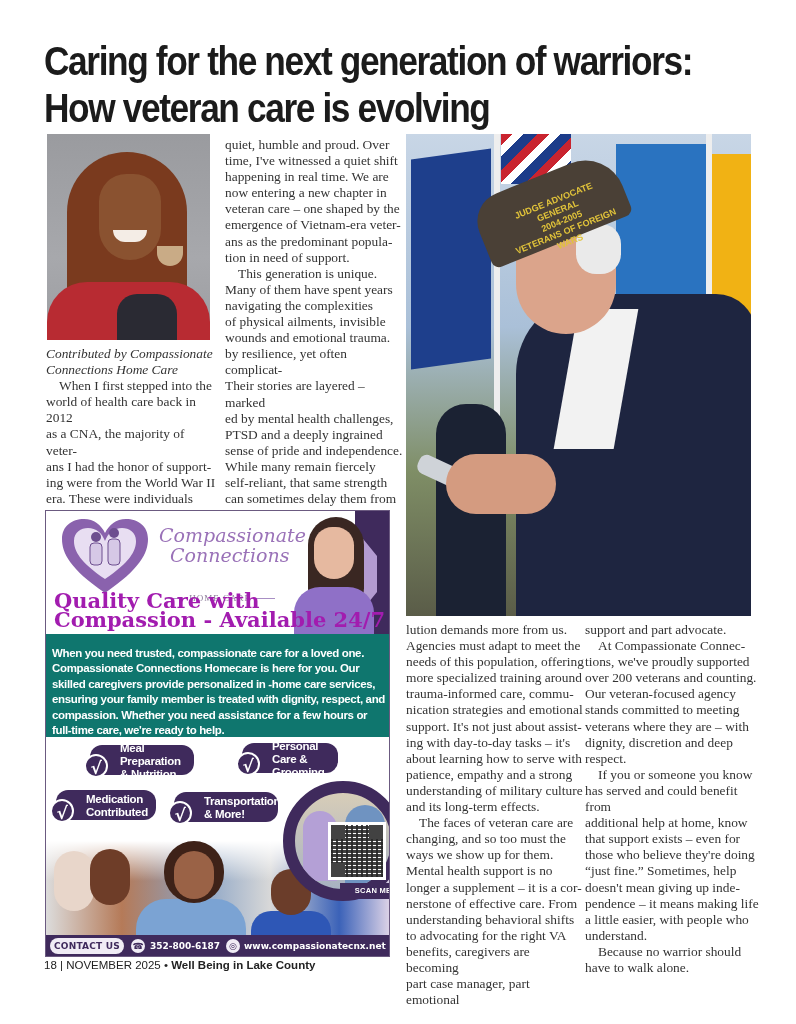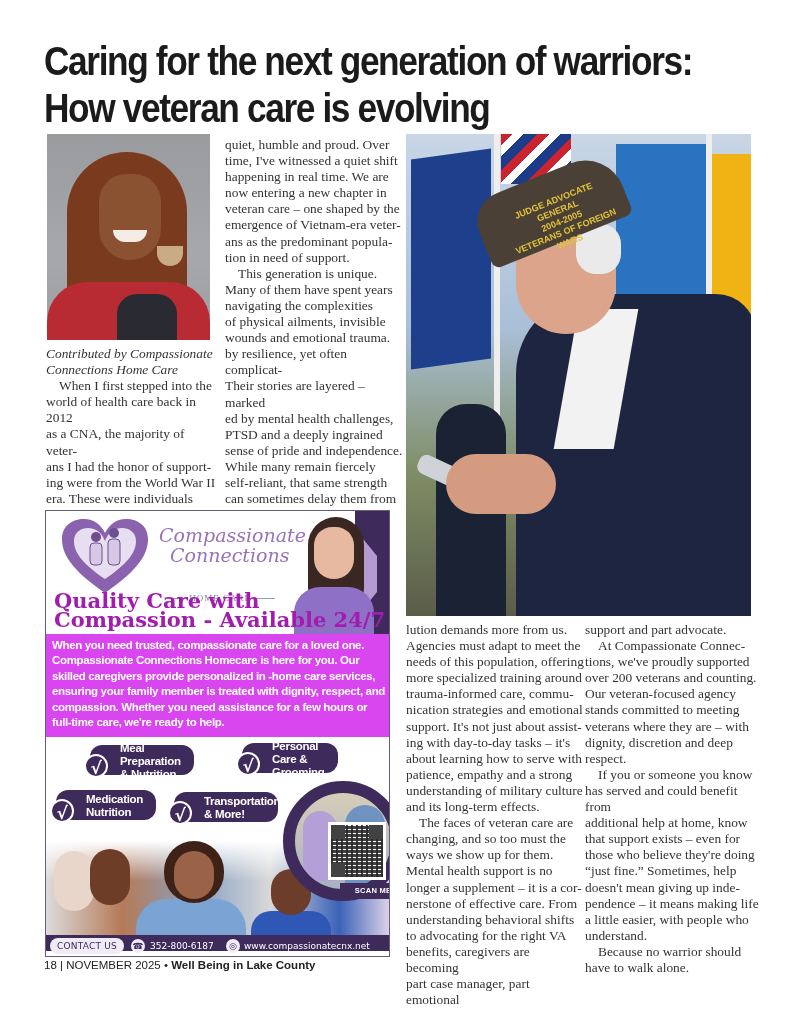--- a/index.html
+++ b/index.html
@@ -65,22 +65,22 @@
   .logo-text1 { position:absolute; left:113px; top:14px; font-family:"DejaVu Serif",serif; font-style:italic; font-size:19px; color:#9a72b8; line-height:20px; }
   .logo-text2 { position:absolute; left:124px; top:34px; font-family:"DejaVu Serif",serif; font-style:italic; font-size:19px; color:#9a72b8; line-height:20px; }
   .logo-sub { position:absolute; left:113px; top:58px; width:120px; text-align:right; font-family:Liberation Serif, serif; font-size:9px; letter-spacing:1px; color:#8a7a99;margin-top:24px; }
   .logo-sub::before, .logo-sub::after { content:""; display:inline-block; width:20px; height:1px; background:#a88fc4; vertical-align:middle; margin:0 4px; }
   .nurse { position:absolute; left:248px; top:6px; width:80px; height:118px; }
   .nurse .hair { position:absolute; left:14px; top:0; width:56px; height:90px; border-radius:30px 30px 20px 20px; background:#3a2722; }
   .nurse .face { position:absolute; left:20px; top:10px; width:40px; height:52px; border-radius:20px 20px 22px 22px; background:#e6b9a0; }
   .nurse .scrubs { position:absolute; left:0; top:70px; width:80px; height:48px; border-radius:26px 26px 0 0; background:#8f70c7; }
   .ad-headline { position:absolute; left:8px; top:80px; font-family:"DejaVu Serif",serif; font-weight:700; font-size:21px; line-height:19px; color:#a21caf; white-space:nowrap; }
   .ad-body {
-    position:absolute; left:0; top:123px; width:345px; height:103px; background:#d946ef; color:#ffffff;
-    padding:4px 6px; font-family:"Liberation Sans","DejaVu Sans",sans-serif; font-weight:700; font-size:11.5px; line-height:15.4px;
+    position:absolute; left:0; top:123px; width:345px; height:103px; background:#0f766e; color:#ffffff;
+    padding:12px 6px; font-family:"Liberation Sans","DejaVu Sans",sans-serif; font-weight:700; font-size:11.5px; line-height:15.4px;
     letter-spacing:-0.35px;
   }
   .ad-services { position:absolute; left:0; top:226px; width:345px; height:120px; background:#fff; }
   .pill {
     position:absolute; height:30px; border-radius:12px; background:#3f2a5c; color:#fff;
     font-family:"Liberation Sans","DejaVu Sans",sans-serif; font-weight:700; font-size:11.5px; line-height:13px; letter-spacing:-0.3px;
     padding:2px 8px 0 30px; display:flex; align-items:center;
   }
   .check {
     position:absolute; left:-6px; top:9px; width:24px; height:24px; border-radius:50%; background:#3f2a5c; color:#fff;
@@ -107,22 +107,22 @@
       linear-gradient(#222,#222) 0 0/14px 14px no-repeat,
       linear-gradient(#222,#222) 100% 0/14px 14px no-repeat,
       linear-gradient(#222,#222) 0 100%/14px 14px no-repeat,
       repeating-linear-gradient(90deg,#222 0 2px,#fff 2px 5px),
       repeating-linear-gradient(0deg,#222 0 3px,#fff 3px 4px);
     background-blend-mode: normal, normal, normal, multiply;
     opacity: 0.85;
   }
   .scan-me { position:absolute; left:294px; top:372px; width:66px; height:16px; background:#3f2a5c; color:#fff; font-family:"Liberation Sans",sans-serif; font-weight:700; font-size:7.5px; line-height:16px; text-align:center; letter-spacing:0.3px; }
   .ad-footer {
-    position:absolute; left:0; top:424px; width:345px; height:16px; background:#3f2a5c; color:#fff;
-    font-family:"DejaVu Sans",sans-serif; font-weight:400; font-size:9px; line-height:22px;
+    position:absolute; left:0; top:424px; width:345px; height:22px; background:#3f2a5c; color:#fff;
+    font-family:"DejaVu Sans",sans-serif; font-weight:700; font-size:9px; line-height:22px;
   }
   .contact-btn { position:absolute; left:4px; top:3px; width:74px; height:16px; border-radius:9px; background:#f0ecf5; color:#3f2a5c; font-size:9px; line-height:16px; text-align:center; letter-spacing:0.2px; }
   .phone-icon, .globe-icon { position:absolute; top:4px; width:14px; height:14px; border-radius:50%; background:#f0ecf5; color:#3f2a5c; font-size:9px; line-height:14px; text-align:center; }
   .phone-icon { left:85px; }
   .phone-num { position:absolute; left:104px; top:0; font-size:9px; }
   .globe-icon { left:180px; }
   .website { position:absolute; left:198px; top:0; font-size:9px; }
 
   .folio {
     position:absolute; left:44px; top:959px; font-family:"Liberation Sans","DejaVu Sans",sans-serif; font-size:11.5px; color:#222; white-space:nowrap;
@@ -297,21 +297,21 @@
     <div class="pill" style="left:44px; top:8px; width:104px;">
       <span class="check">√</span>
       <span><span>Meal Preparation</span><br><span>&amp; Nutrition</span></span>
     </div>
     <div class="pill" style="left:196px; top:6px; width:96px;">
       <span class="check">√</span>
       <span><span>Personal Care &amp;</span><br><span>Grooming</span></span>
     </div>
     <div class="pill" style="left:10px; top:53px; width:100px;">
       <span class="check">√</span>
-      <span><span>Medication</span><br><span>Nutrition</span></span>
+      <span><span>Medication</span><br><span>Contributed</span></span>
     </div>
     <div class="pill" style="left:128px; top:55px; width:104px;">
       <span class="check">√</span>
       <span><span>Transportation</span><br><span>&amp; More!</span></span>
     </div>
   </div>
 
   <div class="ad-photo">
     <div class="fade"></div>
     <div class="head1"></div>

